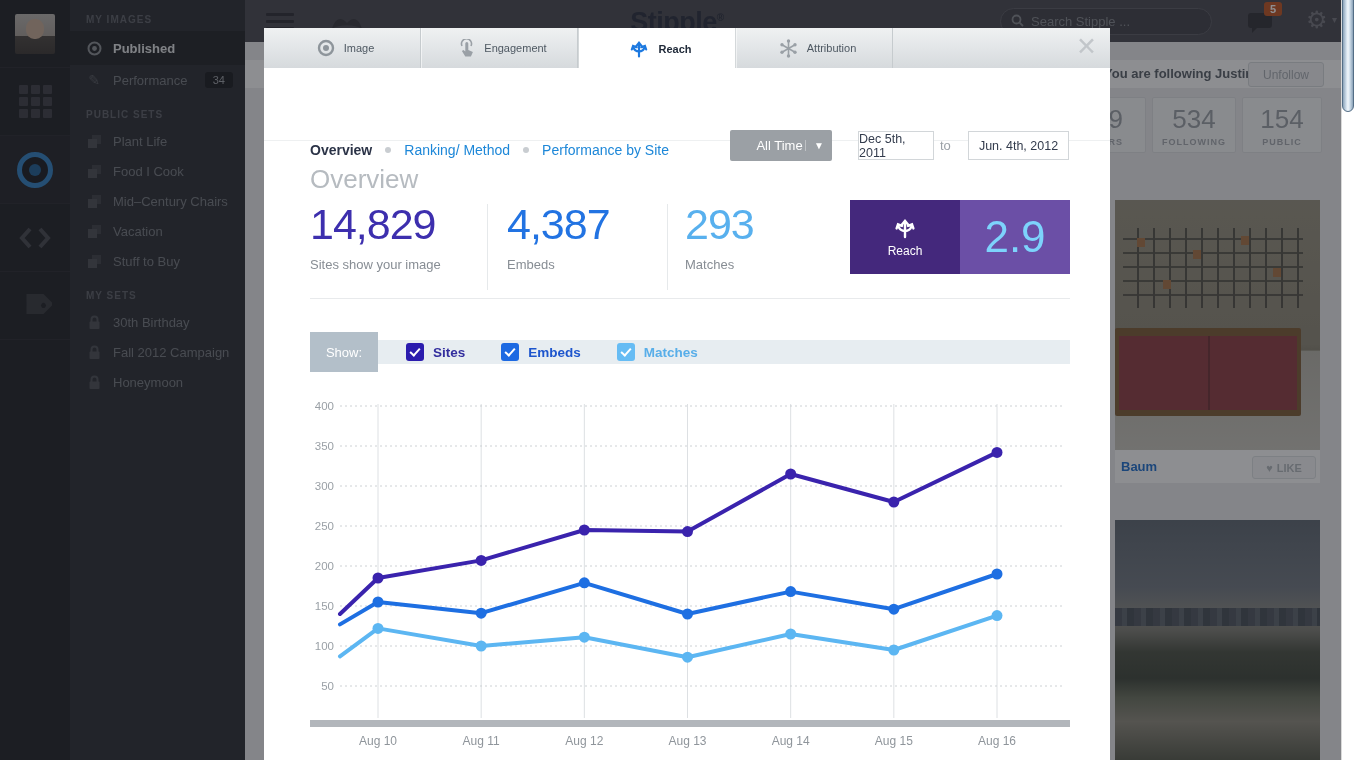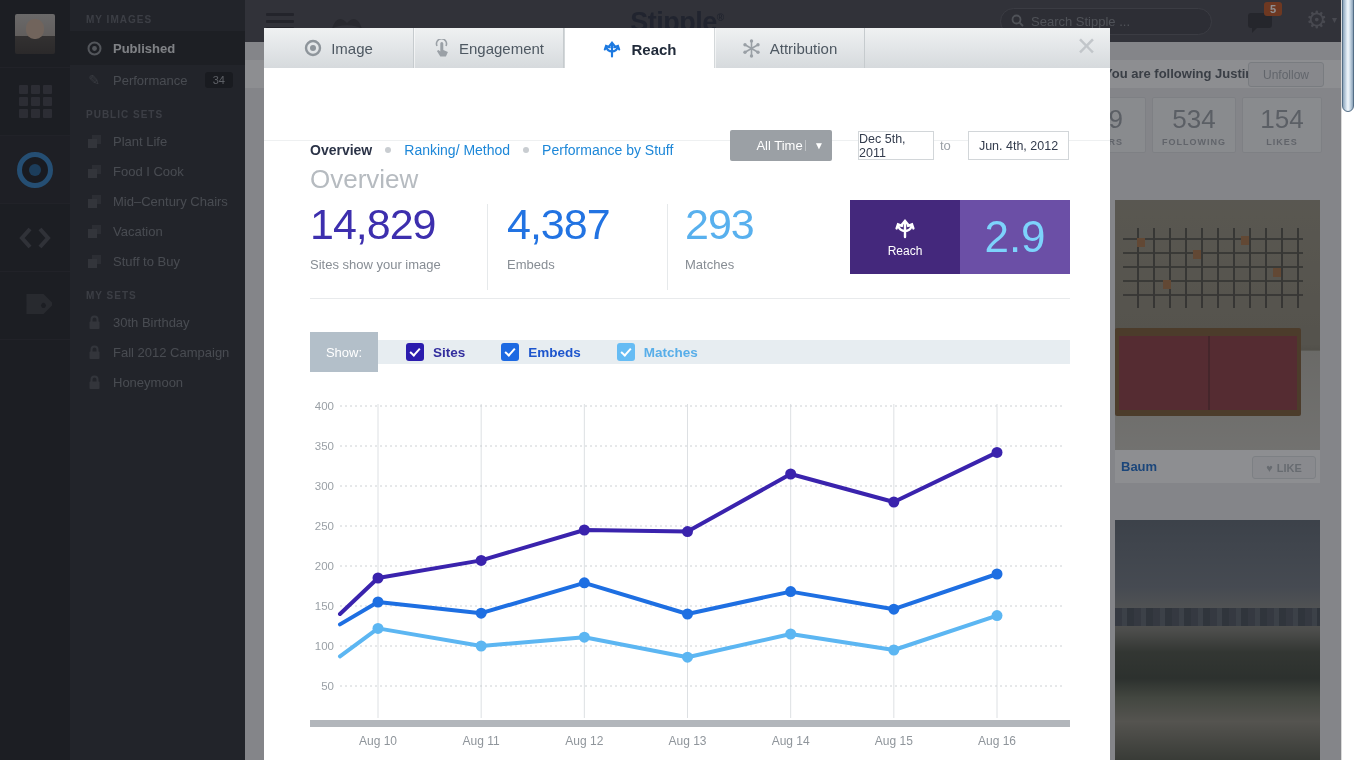--- a/index.html
+++ b/index.html
@@ -80,21 +80,21 @@
   .scroll-thumb{position:absolute;left:0px;top:-6px;width:12px;height:118px;border-radius:7px;box-sizing:border-box;
       border:1px solid #546e86;
       background:linear-gradient(90deg,#8aa2b8 0%,#d6e3ee 35%,#f2f7fb 50%,#d6e3ee 65%,#8aa2b8 100%);}
 
   
   .modal{position:absolute;left:264px;top:28px;width:846px;height:732px;background:#fff;}
   .tabbar{position:absolute;left:0;top:0;width:846px;height:40px;
           background:linear-gradient(180deg,#eff1f2 0%,#d6dadd 100%);display:flex;}
   .tab{width:149px;height:40px;display:flex;align-items:center;justify-content:center;gap:9px;
        border-right:1px solid #c6cbce;box-shadow:inset 1px 0 0 rgba(255,255,255,.55);
-       color:#4e5862;font-size:15px;}
+       color:#4e5862;font-size:11px;padding-left:7px;}
   .tab:first-child{box-shadow:none;}
   .tab.active{background:#fff;color:#212b3a;font-weight:bold;box-shadow:none;border-right:1px solid #d4d8da;border-left:1px solid #d4d8da;height:42px;}
   .modal-close{position:absolute;right:13px;top:4px;color:#c2c6ca;font-size:25px;font-weight:300;cursor:default;}
 
   .subheader{position:absolute;left:0;top:40px;width:846px;height:72px;background:#fff;border-bottom:1px solid #eef0f1;}
   .subnav{position:absolute;left:46px;top:74px;display:flex;align-items:center;font-size:14px;}
   .subnav .cur{color:#2b3347;font-weight:bold;}
   .subnav .dot{width:6px;height:6px;border-radius:50%;background:#c9cdd1;margin:0 13px;}
   .subnav a{color:#1d87d8;text-decoration:none;}
   .alltime{position:absolute;left:466px;top:62px;width:102px;height:31px;background:#9ba0a5;border-radius:2px;
@@ -303,21 +303,21 @@
   <div class="statbox" style="left:1015px;width:131px;">
     <div class="v" style="text-align:right;padding-right:22px;">9</div>
     <div class="l" style="text-align:right;padding-right:22px;">RS</div>
   </div>
   <div class="statbox" style="left:1152px;width:84px;">
     <div class="v">534</div>
     <div class="l">FOLLOWING</div>
   </div>
   <div class="statbox" style="left:1242px;width:80px;">
     <div class="v">154</div>
-    <div class="l">LIKES</div>
+    <div class="l">PUBLIC</div>
   </div>
 
   <div class="photocard1">
     <div class="wireart">
       <i style="left:14px;top:10px;"></i>
         <i style="left:70px;top:22px;"></i>
         <i style="left:118px;top:8px;"></i>
         <i style="left:40px;top:52px;"></i>
         <i style="left:150px;top:40px;"></i>
     </div>
@@ -393,21 +393,21 @@
     </div>
   </div>
   <div class="modal-close">✕</div>
 
   <div class="subheader">
     <div class="subnav">
       <span class="cur">Overview</span>
       <span class="dot"></span>
       <a href="#">Ranking/ Method</a>
       <span class="dot"></span>
-      <a href="#">Performance by Stuff</a>
+      <a href="#">Performance by Site</a>
     </div>
     <div class="alltime">
       <span class="txt">All Time</span>
       <span class="caret">▼</span>
     </div>
     <div class="datebox" style="left:594px;width:76px;">Dec 5th, 2011</div>
     <div class="to-label">to</div>
     <div class="datebox" style="left:704px;width:101px;">Jun. 4th, 2012</div>
   </div>
 

